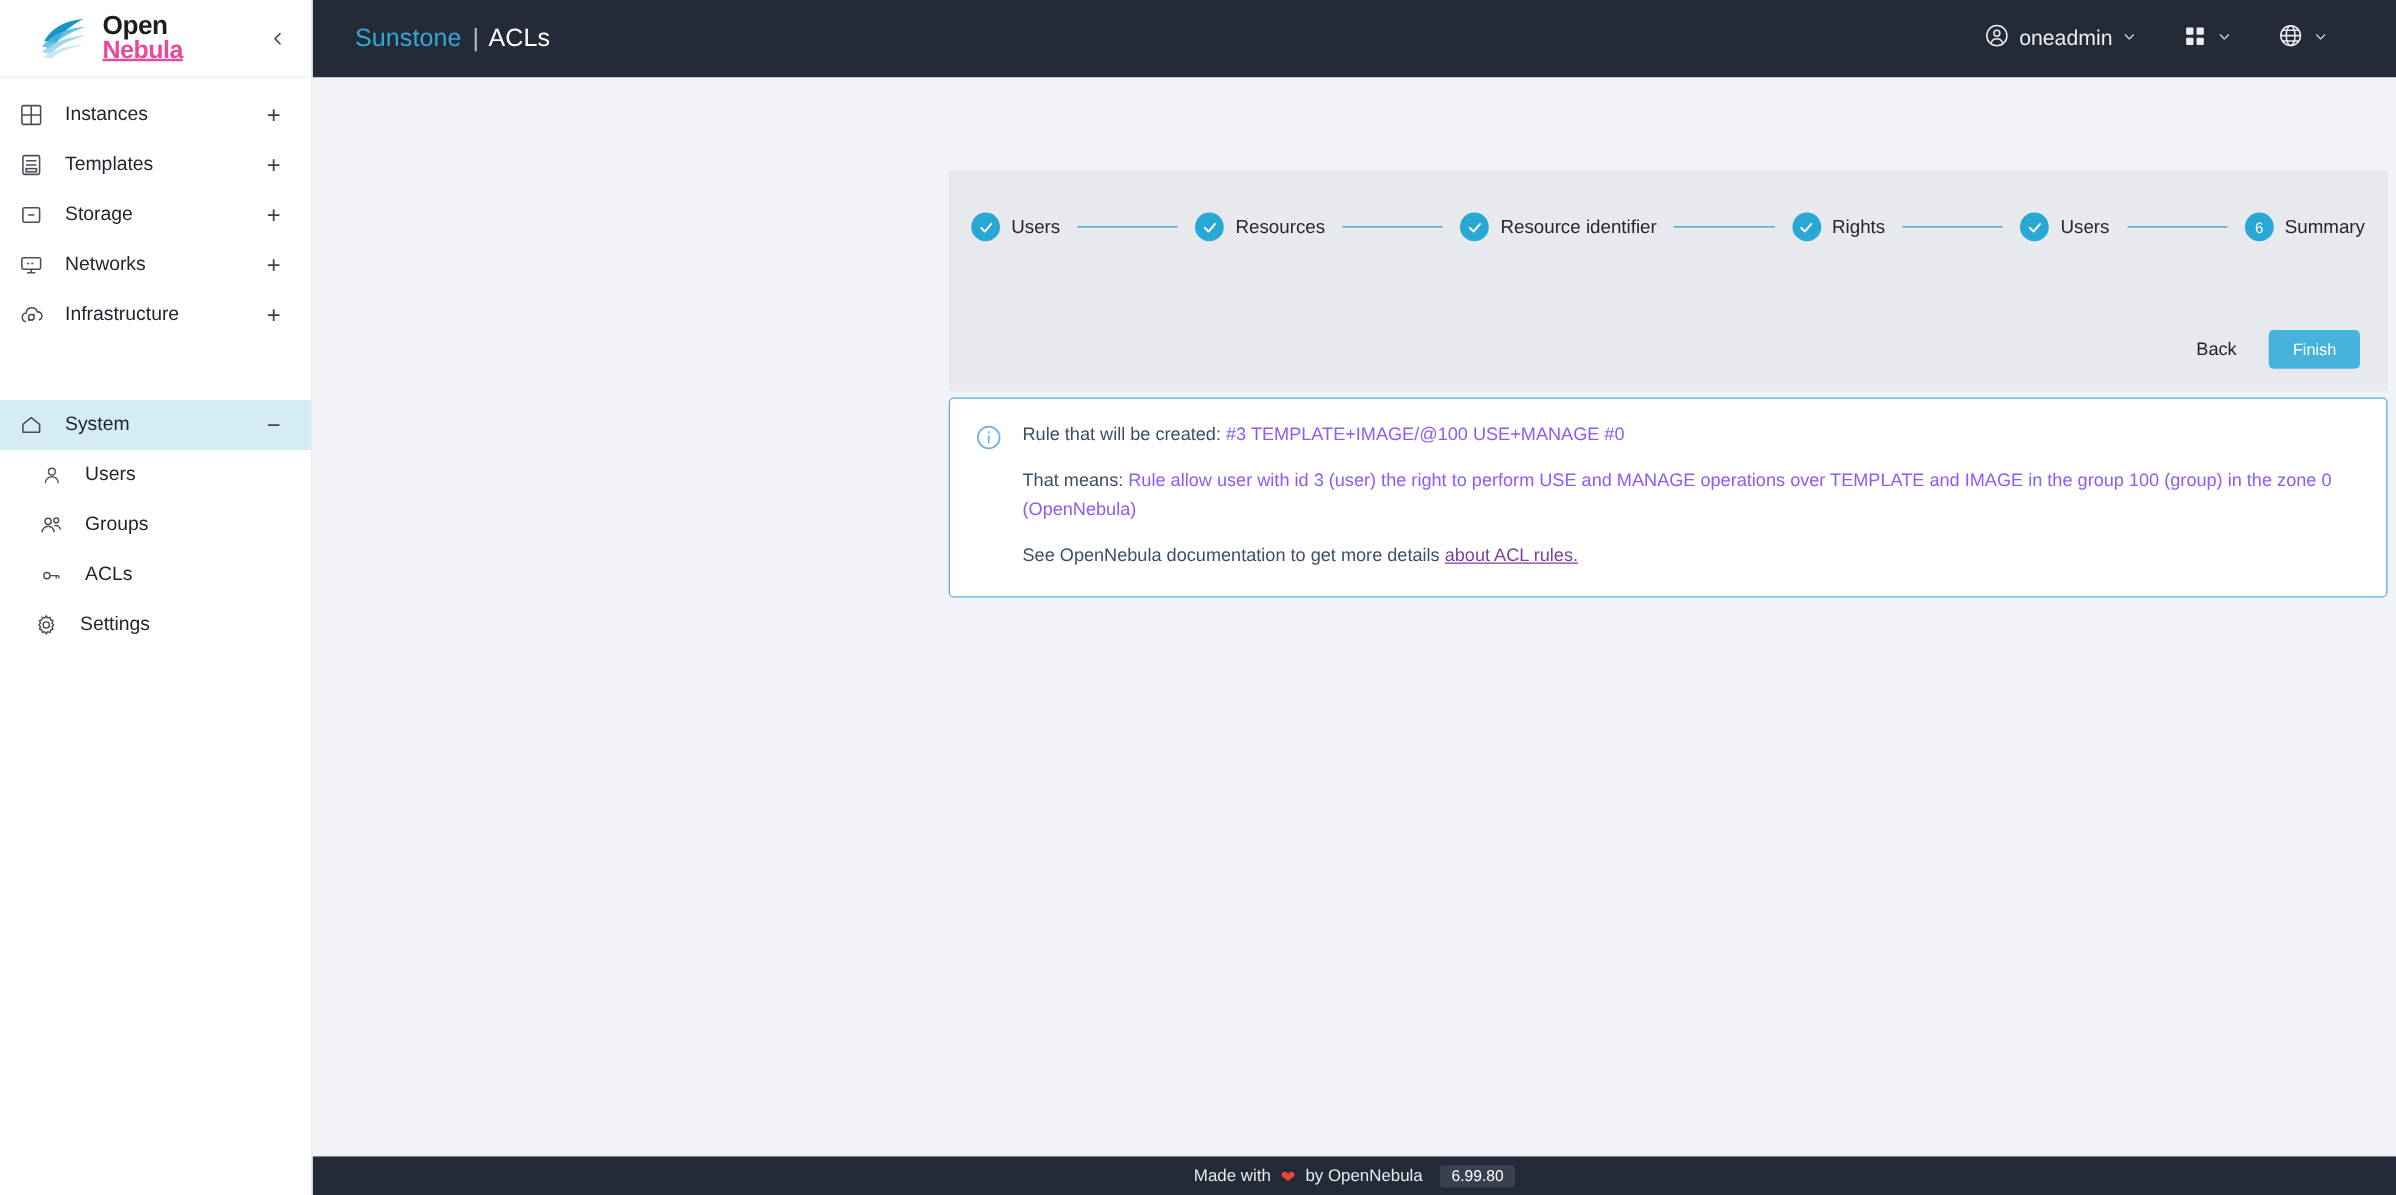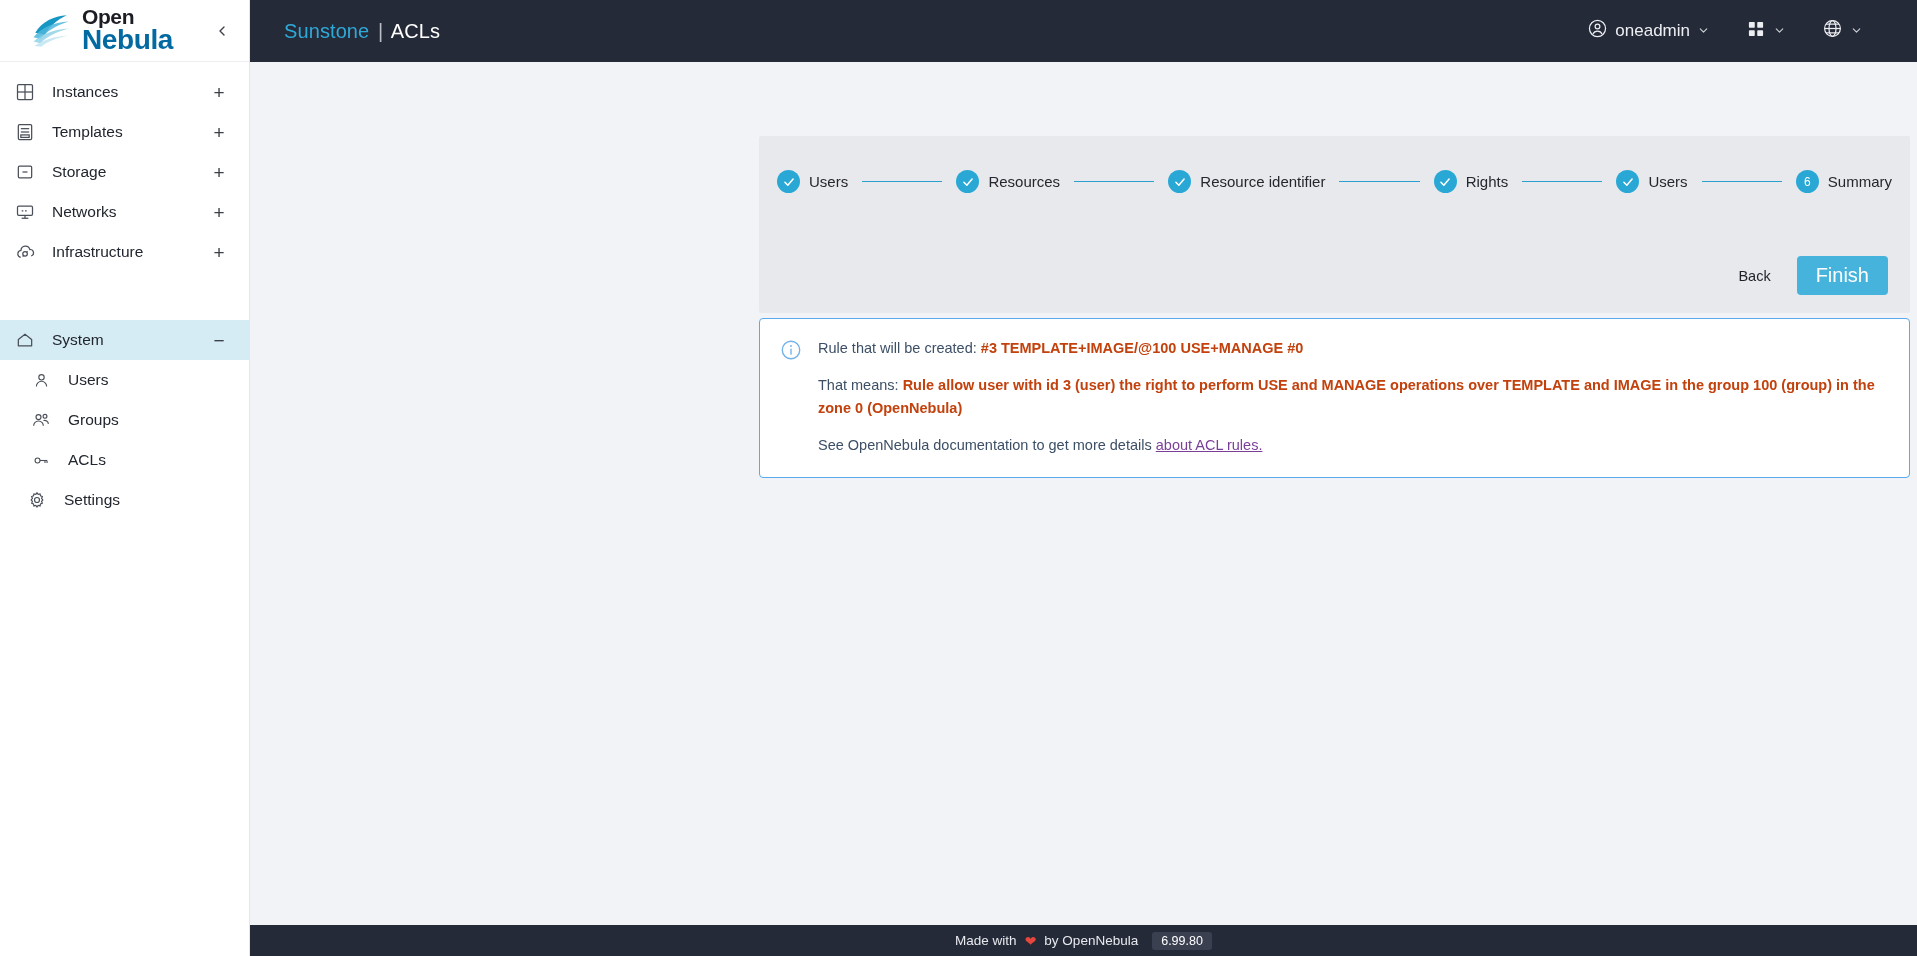--- a/index.html
+++ b/index.html
@@ -26,22 +26,23 @@
     padding: 0 14px 0 30px; gap: 10px;
     border-bottom: 1px solid #eceef1;
   }
   .logo-mark { width: 42px; height: 42px; flex: 0 0 42px; }
   .logo-text { line-height: 0.95; flex: 1; }
   .logo-text .l1 {
     font-size: 21px; font-weight: bold; color: #1b1d23; letter-spacing: -.4px;
     display: block;
   }
   .logo-text .l2 {
-    font-size: 28px; font-weight: bold; color: #0369a1; letter-spacing: -.4px;
+    font-size: 20px; font-weight: bold; color: #ec4899; letter-spacing: -.4px;
     display: block;
+    text-decoration: underline;
   }
   .collapse-btn {
     width: 26px; height: 26px; display: flex; align-items: center; justify-content: center;
     color: #3c4049; cursor: pointer; font-size: 15px;
   }
 
   .nav { padding-top: 10px; flex: 1; overflow-y: auto; }
   .nav-item {
     height: 40px; display: flex; align-items: center;
     padding: 0 22px 0 12px; gap: 14px; cursor: pointer;
@@ -107,35 +108,35 @@
     position: absolute; right: 22px; bottom: 18px;
     display: flex; align-items: center; gap: 16px;
   }
   .btn-text {
     background: none; border: none; font-family: inherit;
     font-size: 14.5px; color: #1e2129; padding: 7px 10px; cursor: pointer;
     border-radius: 3px;
   }
   .btn-primary {
     background: #46b3dd; border: none; font-family: inherit;
-    color: #ffffff; font-size: 20px; padding: 8px 19px;
+    color: #ffffff; font-size: 13px; padding: 8px 19px;
     border-radius: 4px; cursor: pointer;
   }
 
   .alert {
     position: absolute; left: 509px; top: 256px; width: 1151px;
     background: #ffffff; border: 1px solid #5aa9ec; border-radius: 4px;
     padding: 18px 20px 20px 20px;
     display: flex; gap: 14px;
   }
   .alert .info-ic { flex: 0 0 24px; padding-top: 2px; }
   .alert .body { flex: 1; color: #3c4f66; font-size: 14.5px; line-height: 1.55; }
   .alert .body p { margin: 0 0 15px 0; }
   .alert .body p:last-child { margin-bottom: 0; }
-  .alert .body b { font-weight: bold; color: #c2410c; }
+  .alert .body b { font-weight: normal; color: #8b5cf6; }
   .alert a { color: #7b3f98; text-decoration: underline; }
 
   
   .footer {
     height: 31px; background: #252a38; display: flex;
     align-items: center; justify-content: center; gap: 8px;
     color: #e7e9ee; font-size: 13.5px; flex: 0 0 31px;
   }
   .footer .heart { color: #e8453c; font-size: 14px; }
   .footer .ver {

